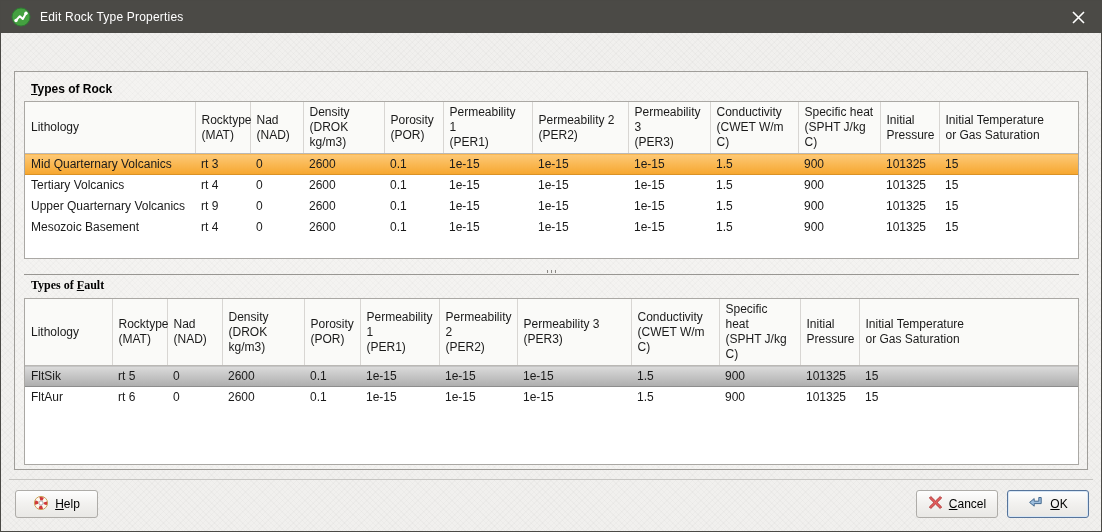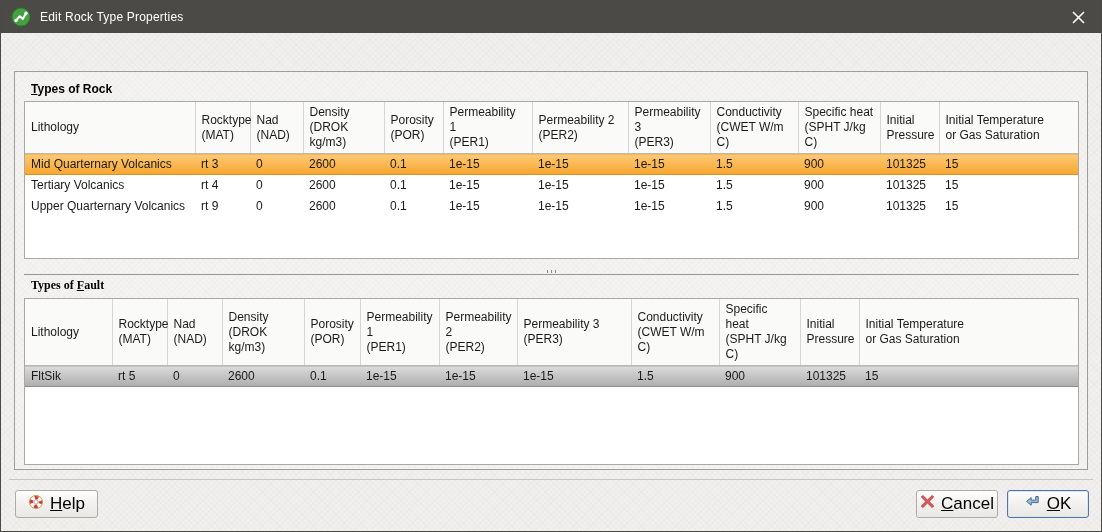--- a/index.html
+++ b/index.html
@@ -78,21 +78,21 @@
   tr.selected.gray td {
     background:linear-gradient(#dbdbdb,#adadad);
     border-top:1px solid #c4c4c4; border-bottom:1px solid #8d8d8d;
   }
   
   .bottom-sep { position:absolute; left:8px; right:8px; top:478px; border-top:1px solid #c6c5c2; }
   .btn {
     position:absolute; top:489px; height:28px; border:1px solid #aeaca8; border-radius:3px;
     background:linear-gradient(#fefefe,#f2f1ef 48%,#e9e8e5);
     display:flex; align-items:center; justify-content:center; gap:6px;
-    font-size:17px; color:#000; cursor:pointer; padding:0 10px;
+    font-size:12px; color:#000; cursor:pointer; padding:0 10px;
   }
   .btn svg { flex:0 0 auto; }
   .btn-help   { left:14px;  width:83px; }
   .btn-cancel { left:915px; width:82px; }
   .btn-ok     { left:1006px; width:82px; border:1px solid #56749b; box-shadow:inset 0 0 0 1px #d7e6f5; }
   u { text-decoration:underline; }
 </style>
 </head>
 <body>
 
@@ -199,20 +199,34 @@
               <td>2600</td>
               <td>0.1</td>
               <td>1e-15</td>
               <td>1e-15</td>
               <td>1e-15</td>
               <td>1.5</td>
               <td>900</td>
               <td>101325</td>
               <td>15</td>
             </tr>
+            <tr>
+              <td>Mesozoic Basement</td>
+              <td>rt 4</td>
+              <td>0</td>
+              <td>2600</td>
+              <td>0.1</td>
+              <td>1e-15</td>
+              <td>1e-15</td>
+              <td>1e-15</td>
+              <td>1.5</td>
+              <td>900</td>
+              <td>101325</td>
+              <td>15</td>
+            </tr>
           </tbody>
       </table>
     </div>
 
     <div class="splitter">
       <i></i>
         <i></i>
         <i></i>
     </div>
 
@@ -269,20 +283,34 @@
               <td>2600</td>
               <td>0.1</td>
               <td>1e-15</td>
               <td>1e-15</td>
               <td>1e-15</td>
               <td>1.5</td>
               <td>900</td>
               <td>101325</td>
               <td>15</td>
             </tr>
+            <tr>
+              <td>FltAur</td>
+              <td>rt 6</td>
+              <td>0</td>
+              <td>2600</td>
+              <td>0.1</td>
+              <td>1e-15</td>
+              <td>1e-15</td>
+              <td>1e-15</td>
+              <td>1.5</td>
+              <td>900</td>
+              <td>101325</td>
+              <td>15</td>
+            </tr>
           </tbody>
       </table>
     </div>
 
   </div>
 
   <div class="bottom-sep"></div>
 
   <div class="btn btn-help">
     <span>

